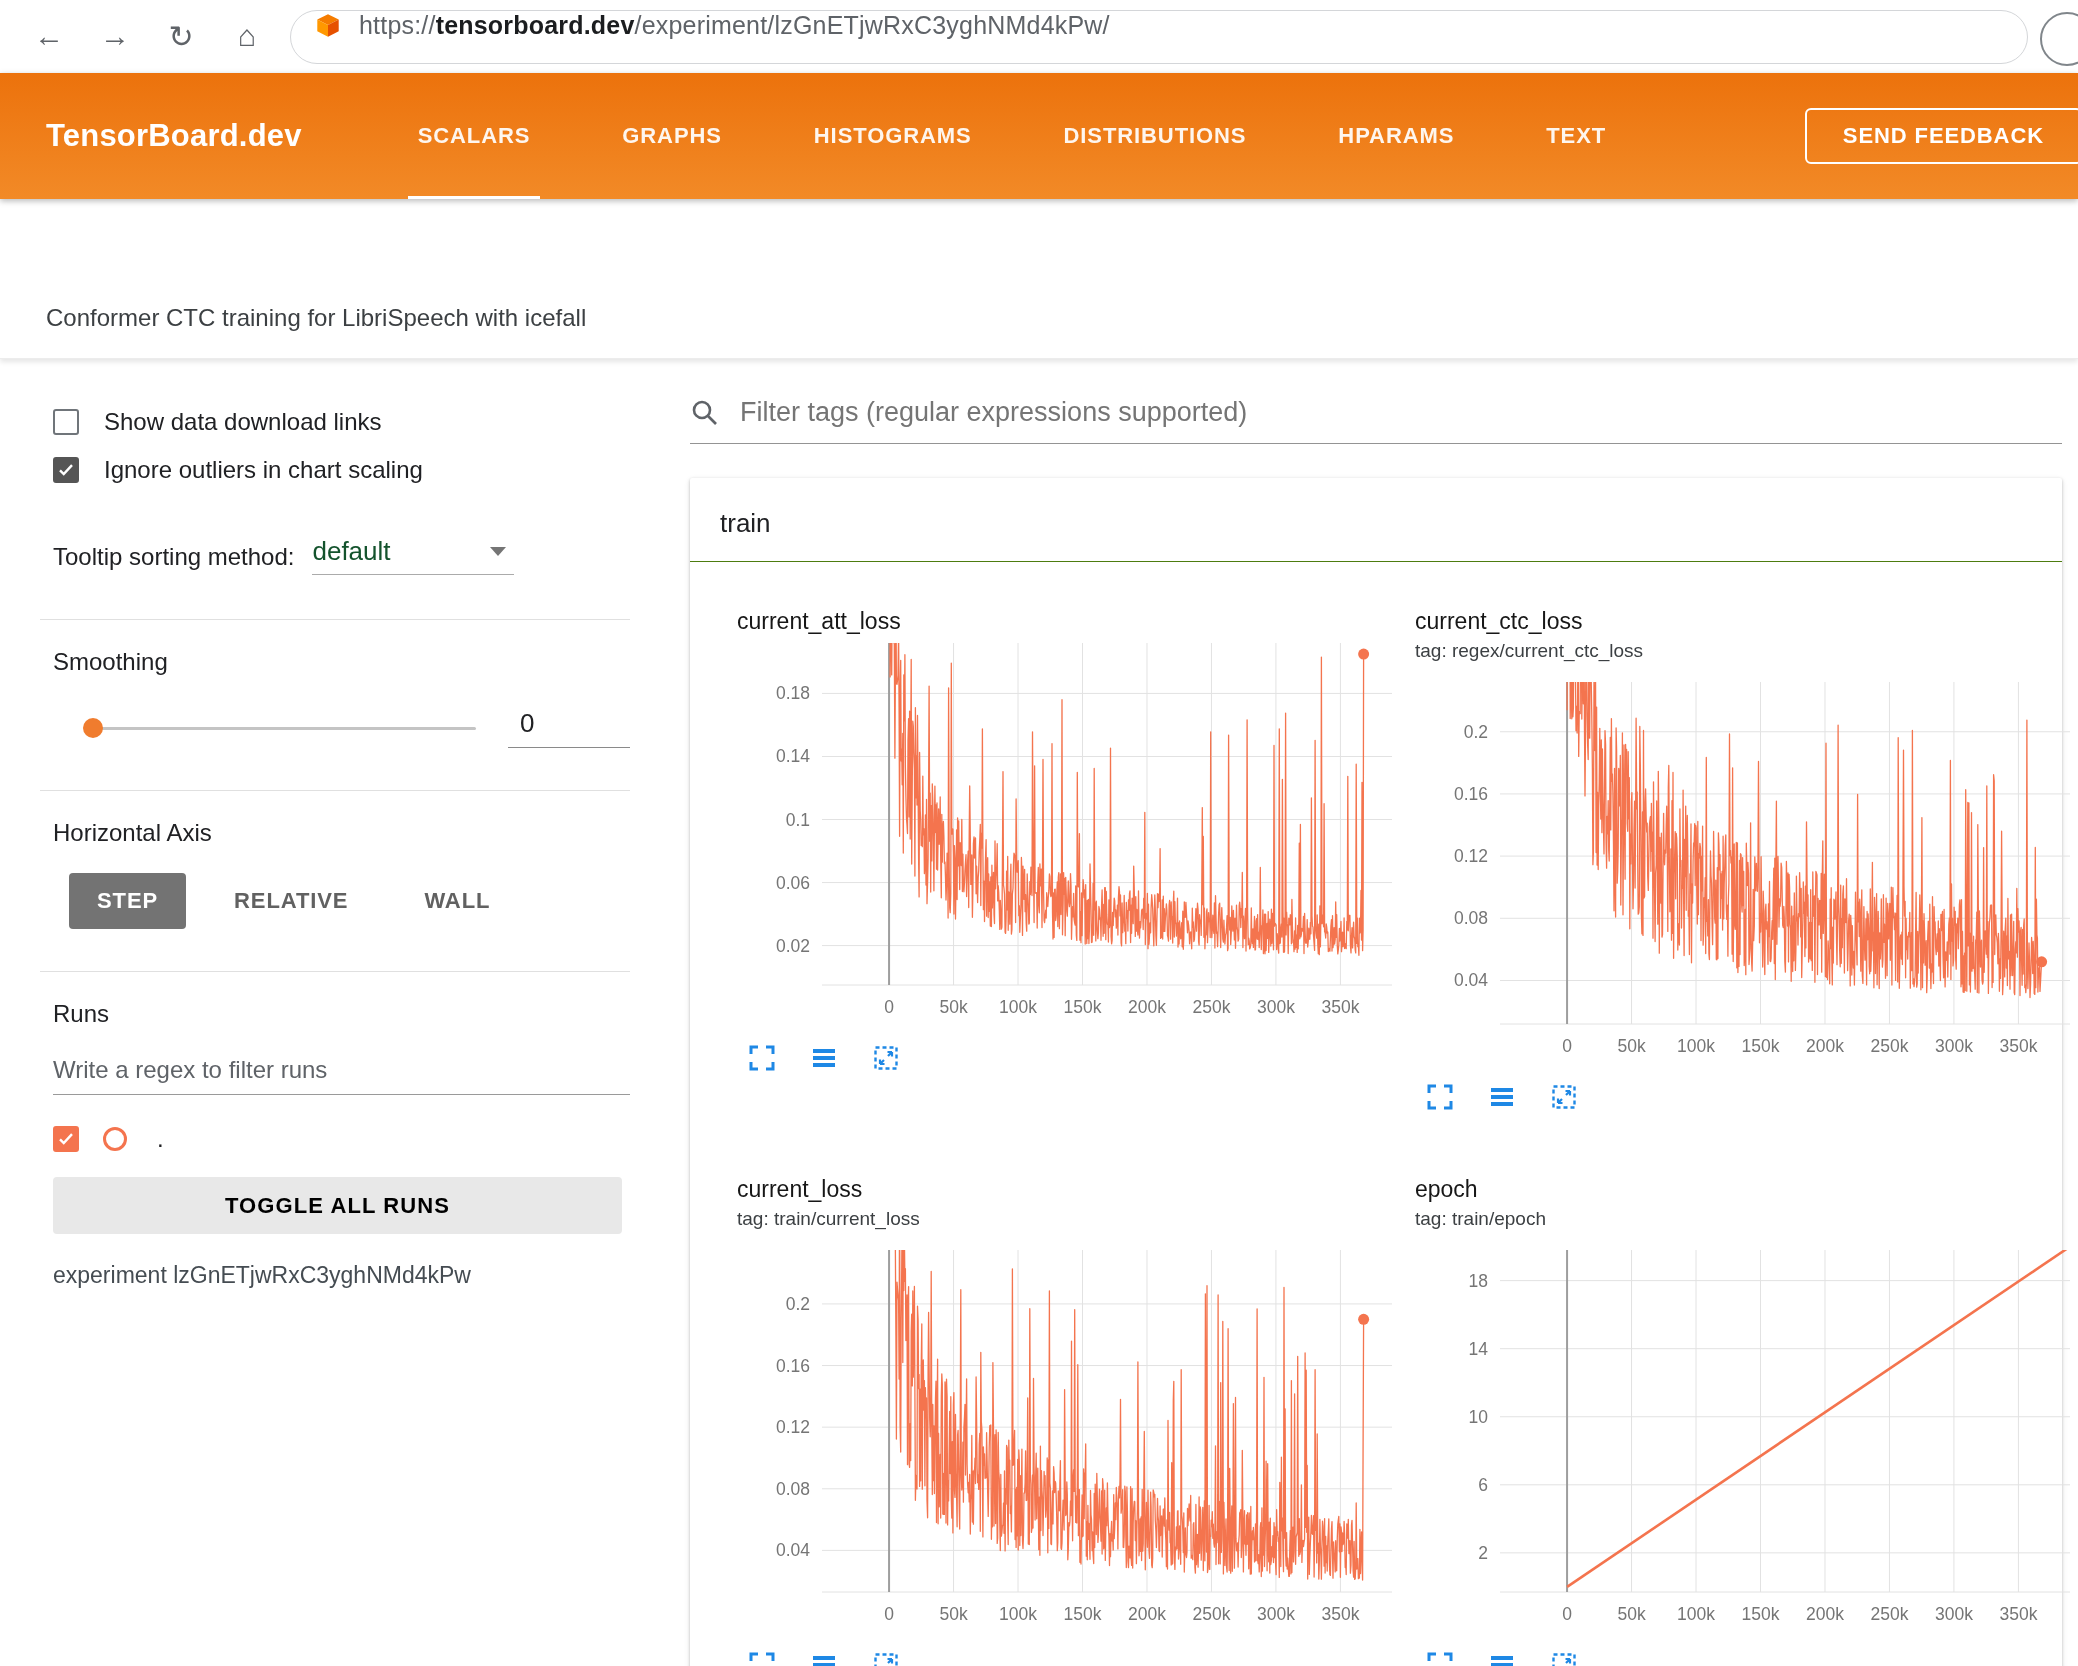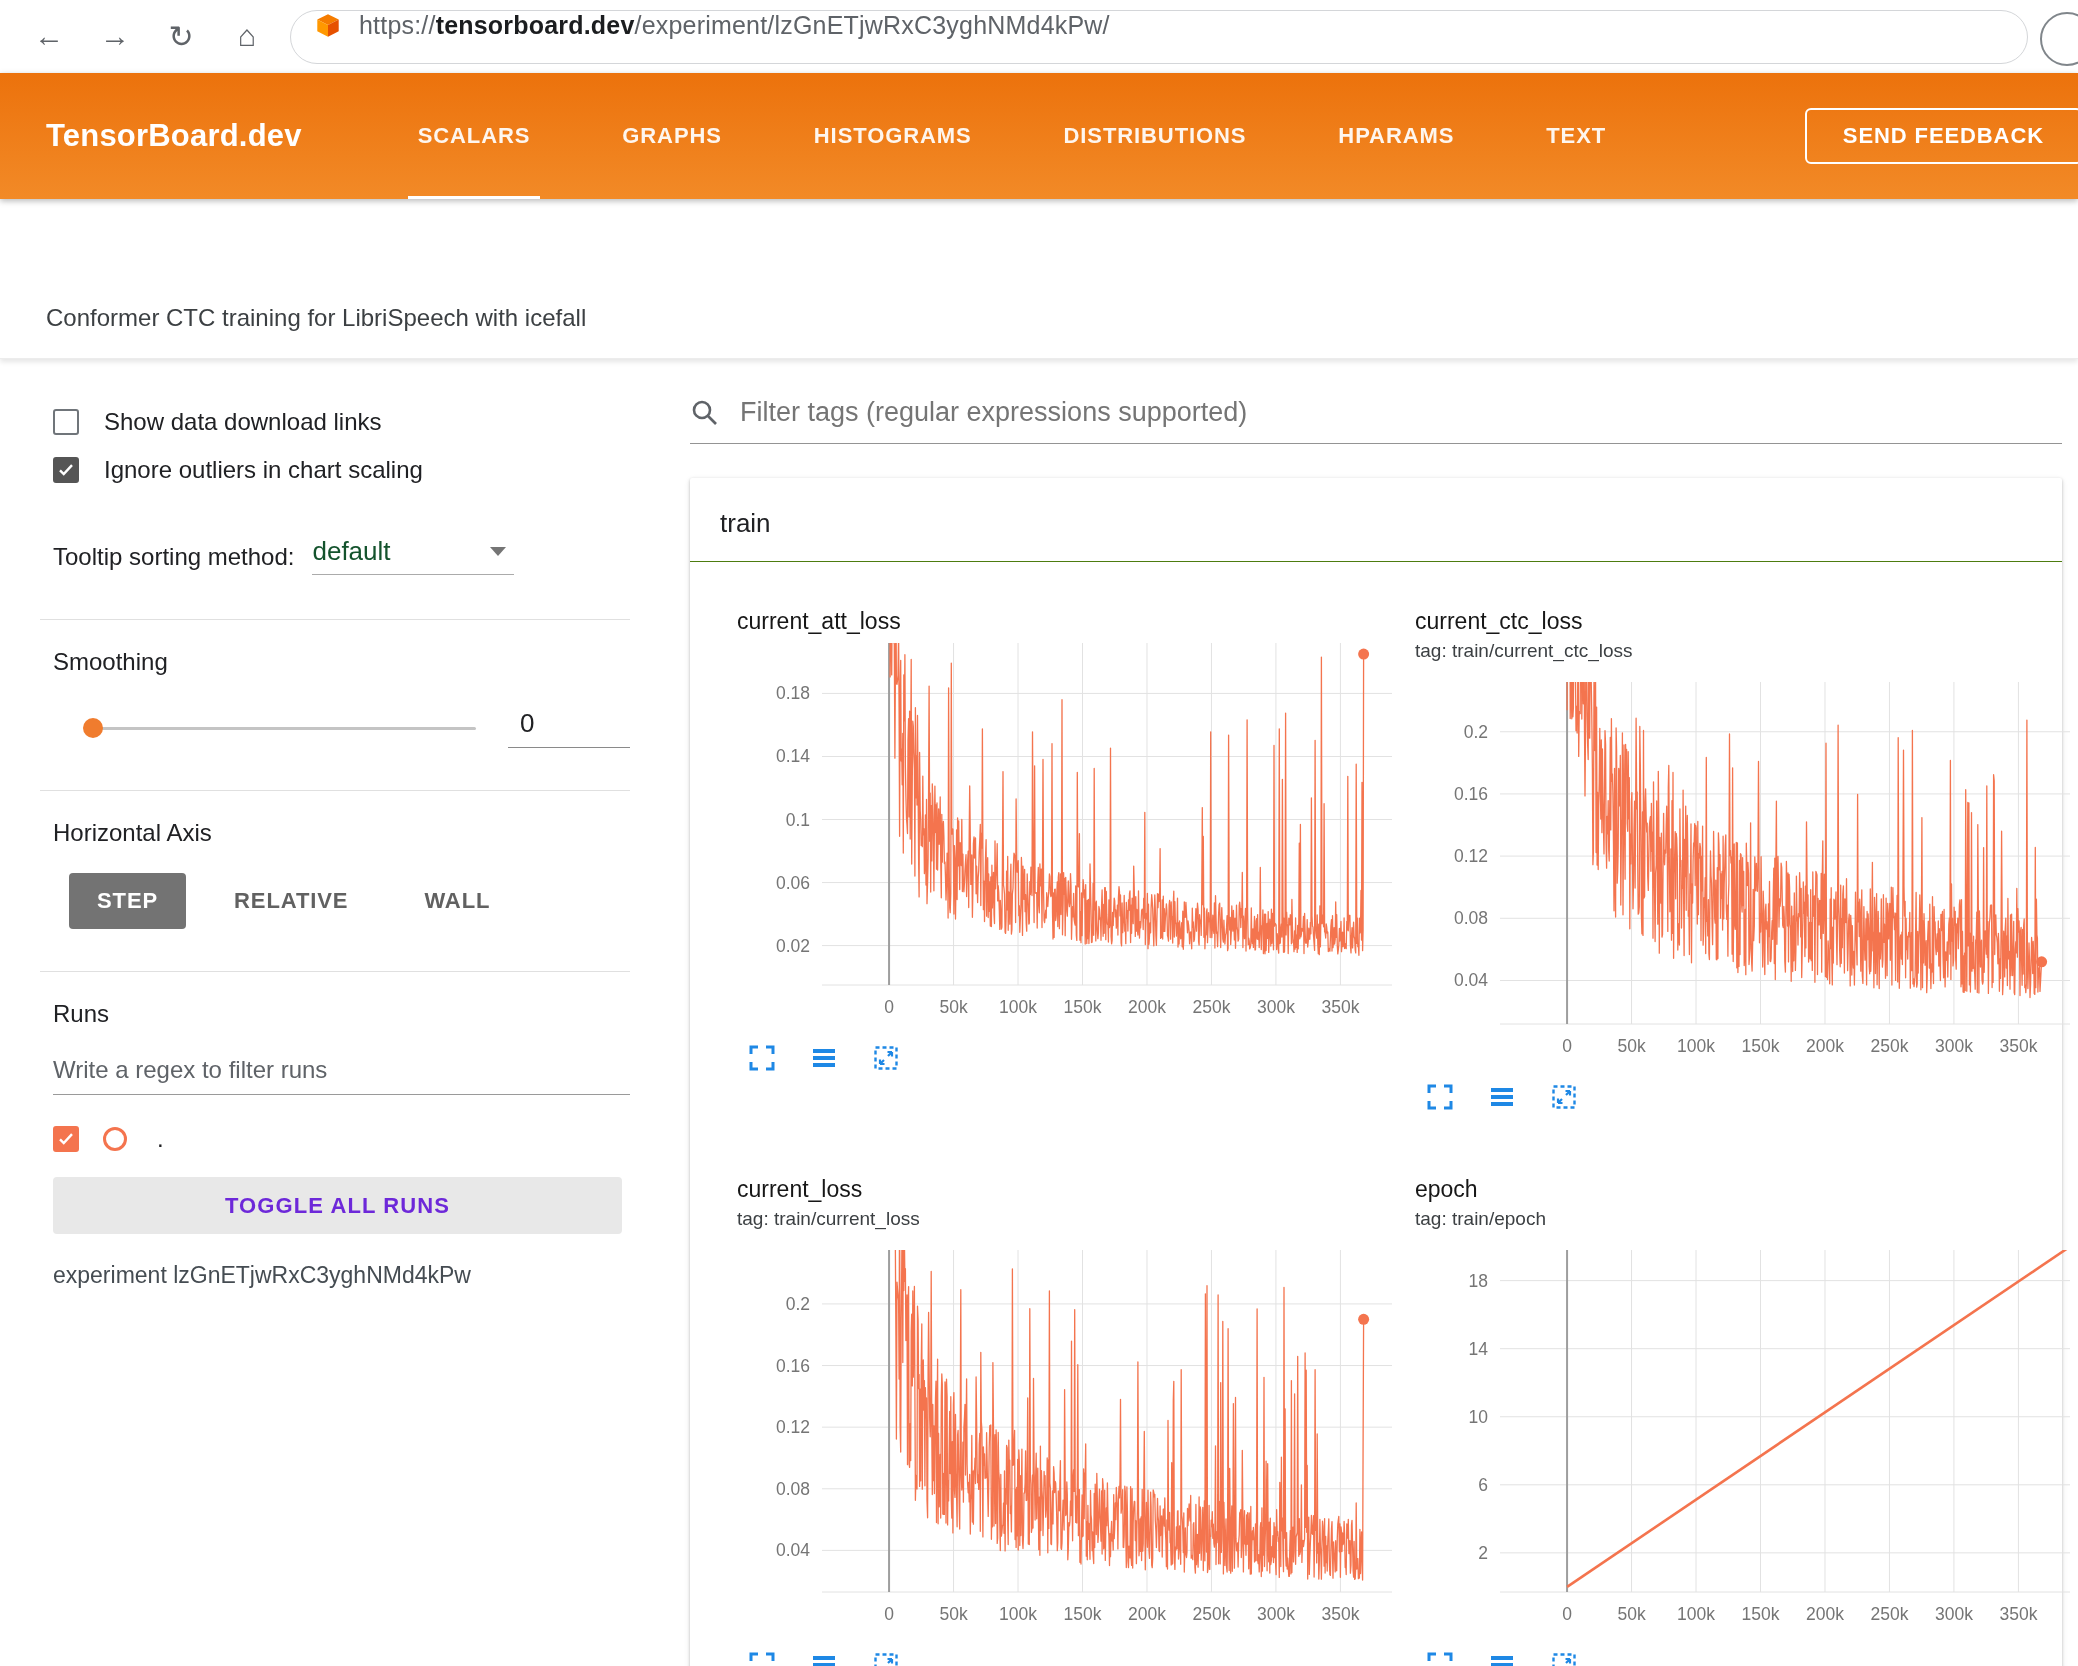--- a/index.html
+++ b/index.html
@@ -66,21 +66,21 @@
   .axis-btn.primary{background:#737373;color:#fff;border-radius:4px;padding:15px 28px;}
   .axis-btn.flat{color:#616161;padding:15px 28px;margin-left:20px;}
   .runs-input{margin-top:28px;}
   .runs-input input{border:none;outline:none;border-bottom:1.5px solid #9a9a9a;width:577px;
     font-size:24px;padding:0 0 10px 0;color:#202124;background:transparent;font-family:inherit;}
   .runs-input input::placeholder{color:#5f6368;}
   .run-row{display:flex;align-items:center;margin-top:30px;}
   .run-circle{width:24px;height:24px;border-radius:50%;border:3px solid #f4744e;margin-left:24px;box-sizing:border-box;}
   .run-label{margin-left:30px;font-size:24px;color:#202124;}
   .toggle-btn{margin-top:24px;width:569px;height:57px;background:#e8e8e8;border:none;border-radius:4px;
-    color:#6d28d9;font-size:22px;font-weight:700;letter-spacing:1.1px;font-family:inherit;cursor:pointer;}
+    color:#000000;font-size:22px;font-weight:700;letter-spacing:1.1px;font-family:inherit;cursor:pointer;}
   .exp-id{margin-top:28px;font-size:23px;color:#454c52;}
   
   .main{position:absolute;top:358px;left:690px;width:1380px;}
   .filter-row{margin-top:38px;display:flex;align-items:center;gap:18px;
     border-bottom:1.5px solid #949494;padding-bottom:14px;width:1372px;}
   .filter-row input{flex:1;border:none;outline:none;font-size:27px;color:#3c4043;
     font-family:inherit;background:transparent;}
   .filter-row input::placeholder{color:#757575;}
   .card{margin-top:34px;width:1372px;background:#fff;border-radius:2px;
     box-shadow:0 1px 3px rgba(0,0,0,.22),0 2px 6px rgba(0,0,0,.10);padding-bottom:60px;}
@@ -272,21 +272,21 @@
             <svg width="30" height="30" viewBox="0 0 30 30">
                 <rect x="4.5" y="4.5" width="21" height="21" stroke="#1e88e5" stroke-width="2.4" stroke-dasharray="4 3" fill="none"></rect>
                 <path d="M13 17l-4 4 M9 21h4.5 M9 21v-4.5 M17 13l4-4 M21 9h-4.5 M21 9v4.5" stroke="#1e88e5" stroke-width="2.2" fill="none"></path>
               </svg>
           </span>
         </div>
       </div>
 
       <div class="chart-cell">
         <div class="chart-title">current_ctc_loss</div>
-        <div class="chart-tag">tag: train/current_ctc_loss</div>
+        <div class="chart-tag">tag: regex/current_ctc_loss</div>
         <div class="chart-plot">
             <svg width="660" height="392">
               <defs>
                 <clipPath id="clip1">
                   <rect x="85" y="8" width="570" height="342"></rect>
                 </clipPath>
               </defs>
               <line x1="85" x2="655" y1="306.4727272727273" y2="306.4727272727273" stroke="#e2e2e2" stroke-width="1"></line>
               <text x="73" y="312.4727272727273" text-anchor="end">0.04</text>
               <line x1="85" x2="655" y1="244.29090909090905" y2="244.29090909090905" stroke="#e2e2e2" stroke-width="1"></line>

